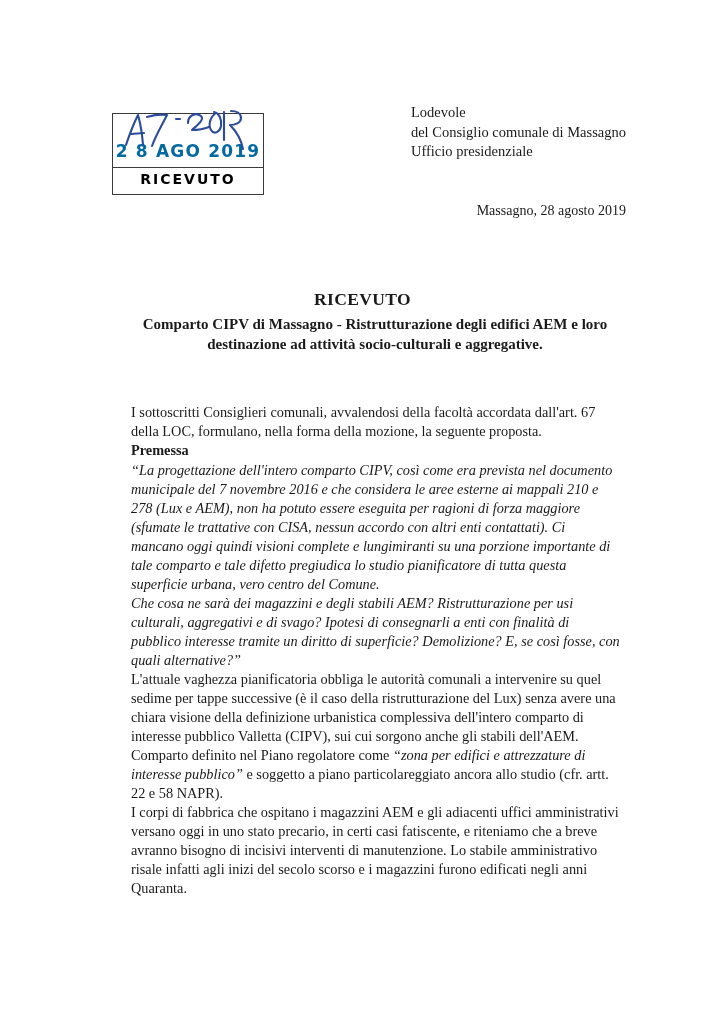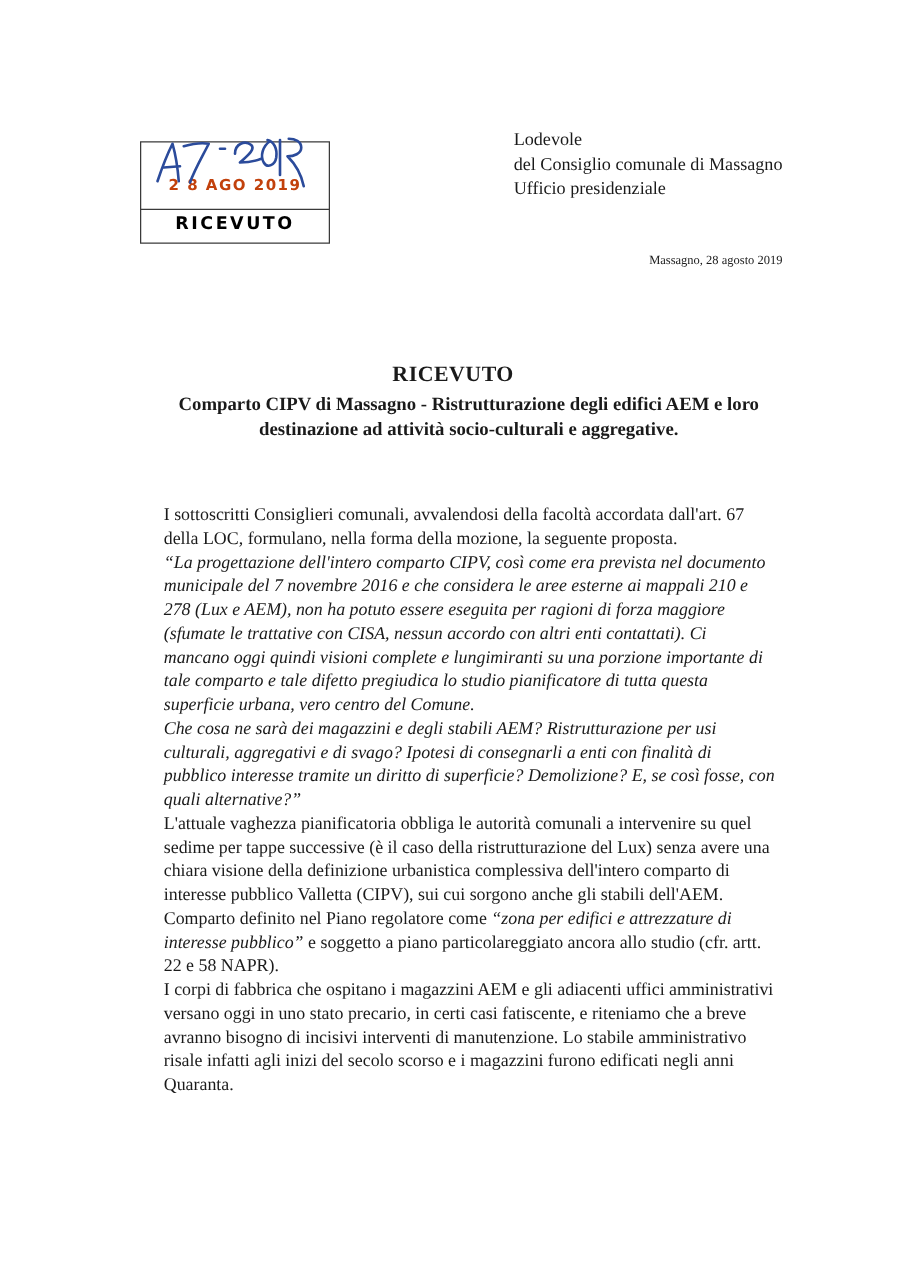--- a/index.html
+++ b/index.html
@@ -42,23 +42,23 @@
     border-top: 1.6px solid #3a3a3a;
   }
   .stamp-date {
     position: absolute;
     left: 0;
     top: 28px;
     width: 100%;
     text-align: center;
     font-family: "DejaVu Sans", sans-serif;
     font-weight: bold;
-    font-size: 12px;
+    font-size: 17px;
     letter-spacing: 1.2px;
-    color: #c2410c;
+    color: #0369a1;
   }
   .stamp-received {
     position: absolute;
     left: 0;
     top: 58px;
     width: 100%;
     text-align: center;
     font-family: "DejaVu Sans", sans-serif;
     font-weight: bold;
     font-size: 14px;
@@ -81,21 +81,21 @@
     top: 103px;
     text-align: left;
     font-size: 14.5px;
     line-height: 1.35;
   }
   .place-date {
     position: absolute;
     right: 98px;
     top: 203px;
     text-align: right;
-    font-size: 10px;
+    font-size: 14px;
   }
 
   
   .doc-title {
     position: absolute;
     left: 140px;
     top: 289px;
     width: 445px;
     text-align: center;
     font-weight: bold;
@@ -174,20 +174,21 @@
 
   <div class="place-date">Massagno, 28 agosto 2019</div>
 
   <div class="doc-title">RICEVUTO</div>
   <div class="doc-subtitle">Comparto CIPV di Massagno - Ristrutturazione degli edifici AEM e loro destinazione ad attività socio-culturali e aggregative.</div>
 
   <div class="body-wrap">
 
     <p class="para intro">I sottoscritti Consiglieri comunali, avvalendosi della facoltà accordata dall'art. 67 della LOC, formulano, nella forma della mozione, la seguente proposta.</p>
 
+    <div class="section-heading">Premessa</div>
 
 
     <p class="quote">“La progettazione dell'intero comparto CIPV, così come era prevista nel documento municipale del 7 novembre 2016 e che considera le aree esterne ai mappali 210 e 278 (Lux e AEM), non ha potuto essere eseguita per ragioni di forza maggiore (sfumate le trattative con  CISA, nessun accordo con altri enti contattati). Ci mancano oggi quindi visioni complete e lungimiranti su una porzione importante di tale comparto e tale difetto pregiudica lo studio pianificatore di tutta questa superficie urbana, vero centro del Comune.</p>
     <p class="quote">Che cosa ne sarà dei magazzini e degli stabili AEM? Ristrutturazione per usi culturali, aggregativi e di svago? Ipotesi di consegnarli a enti con finalità di pubblico interesse tramite un diritto di superficie? Demolizione? E, se così fosse, con quali alternative?”</p>
 
     <p class="para"><span>L'attuale vaghezza pianificatoria obbliga le autorità comunali a intervenire su quel sedime per tappe successive (è il caso della ristrutturazione del Lux) senza avere una chiara visione della definizione urbanistica complessiva dell'intero comparto di interesse pubblico Valletta (CIPV), sui cui sorgono anche gli stabili dell'AEM. Comparto definito nel Piano regolatore come </span><span class="inline-italic">“zona per edifici e attrezzature di interesse pubblico”</span><span> e soggetto a piano particolareggiato ancora allo studio (cfr. artt. 22 e 58 NAPR).</span></p>
 
     <p class="para">I corpi di fabbrica che ospitano i magazzini AEM e gli adiacenti uffici amministrativi versano oggi in uno stato precario, in certi casi fatiscente, e riteniamo che a breve avranno bisogno di incisivi interventi di manutenzione. Lo stabile amministrativo risale infatti agli inizi del secolo scorso e i magazzini furono edificati negli anni Quaranta.</p>
 
   </div>

